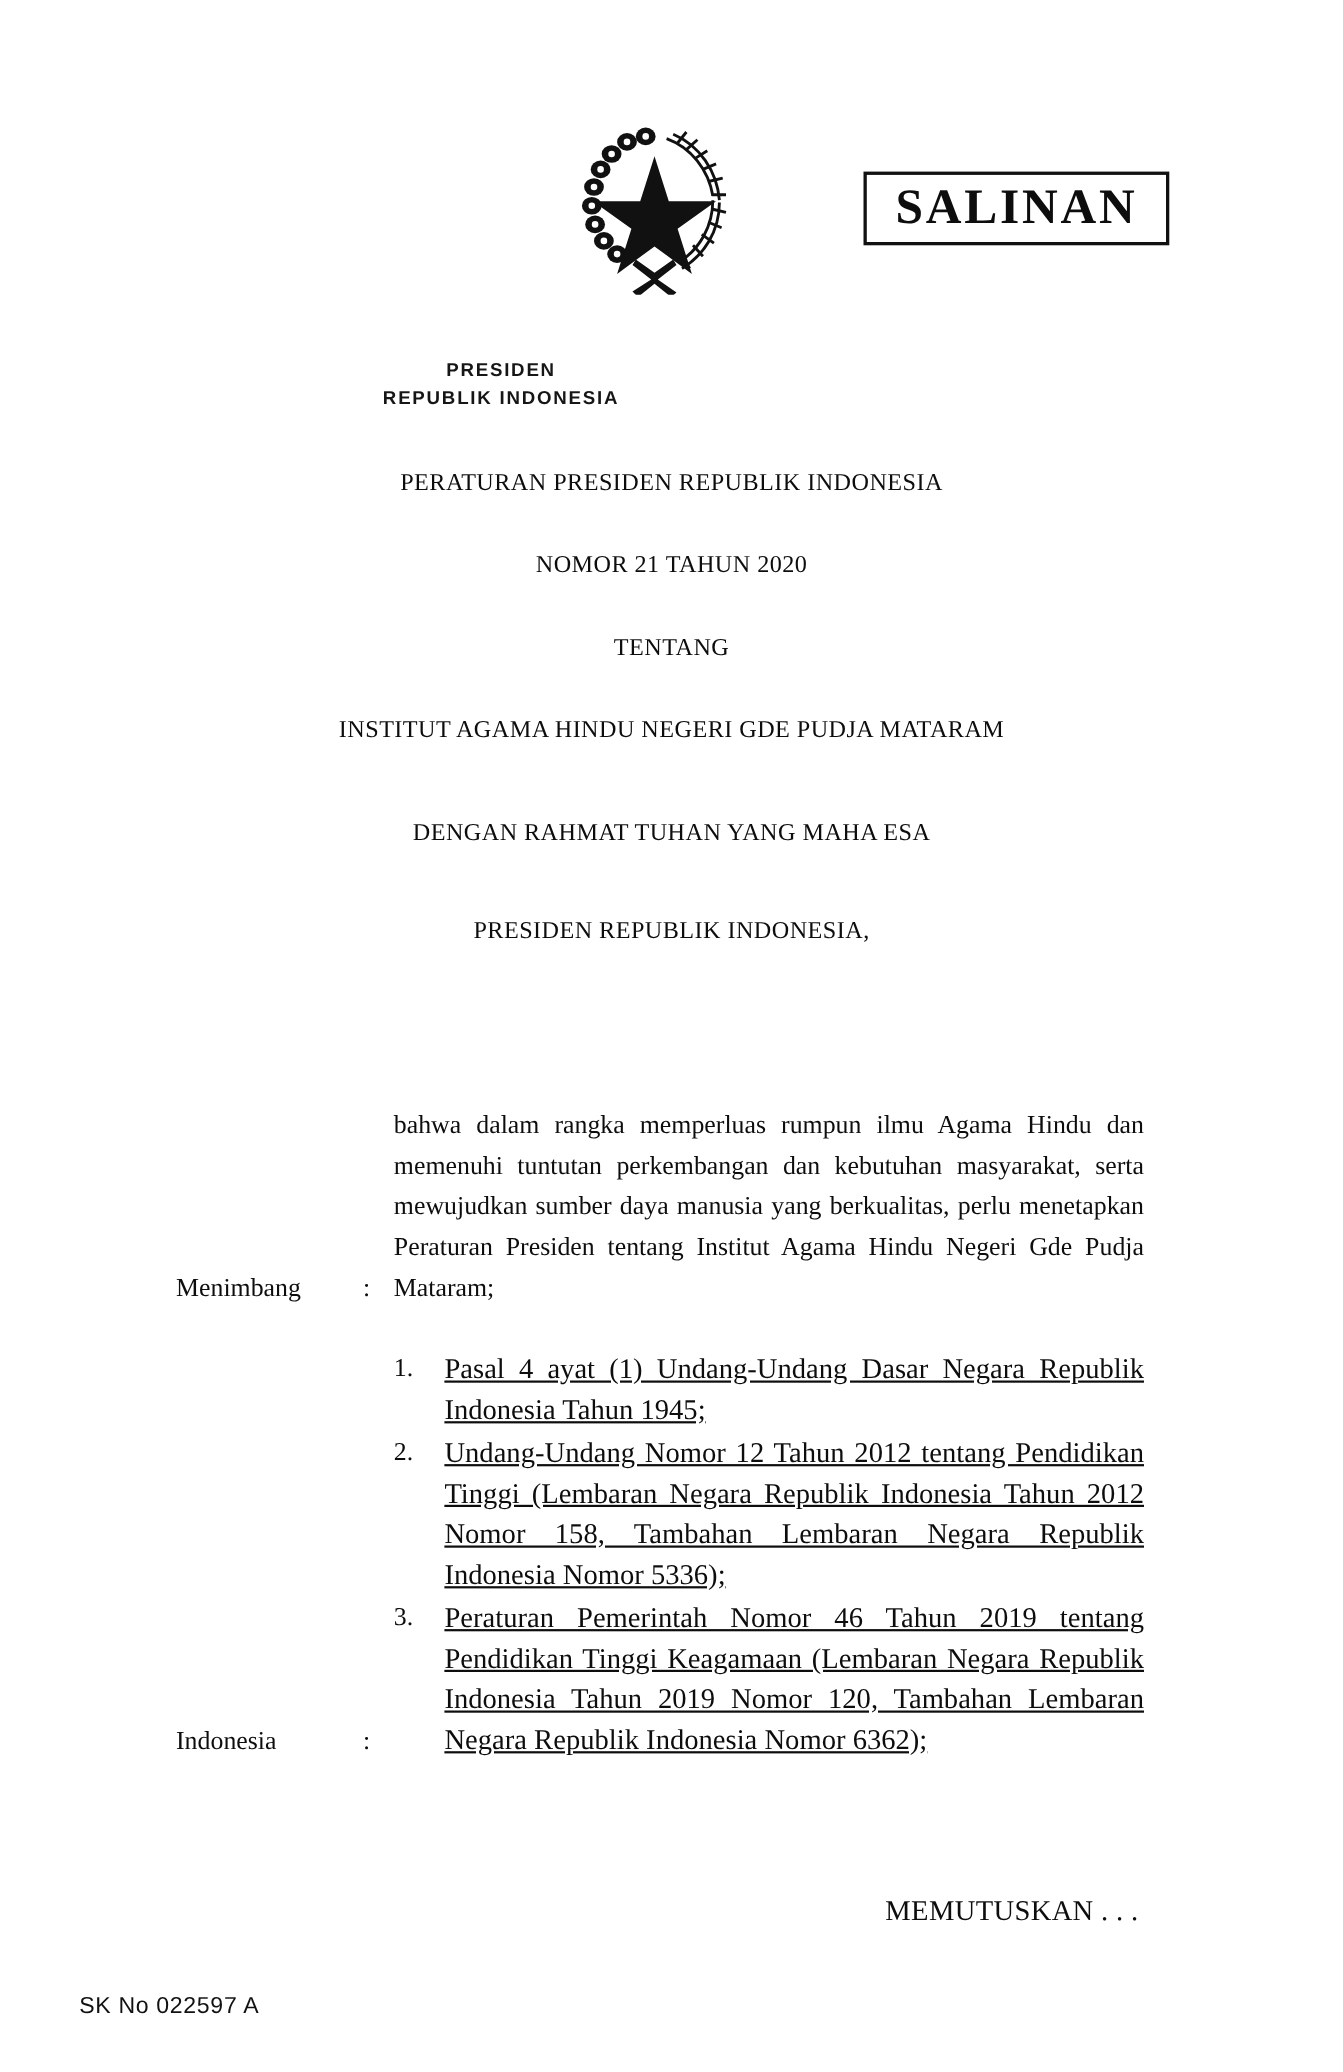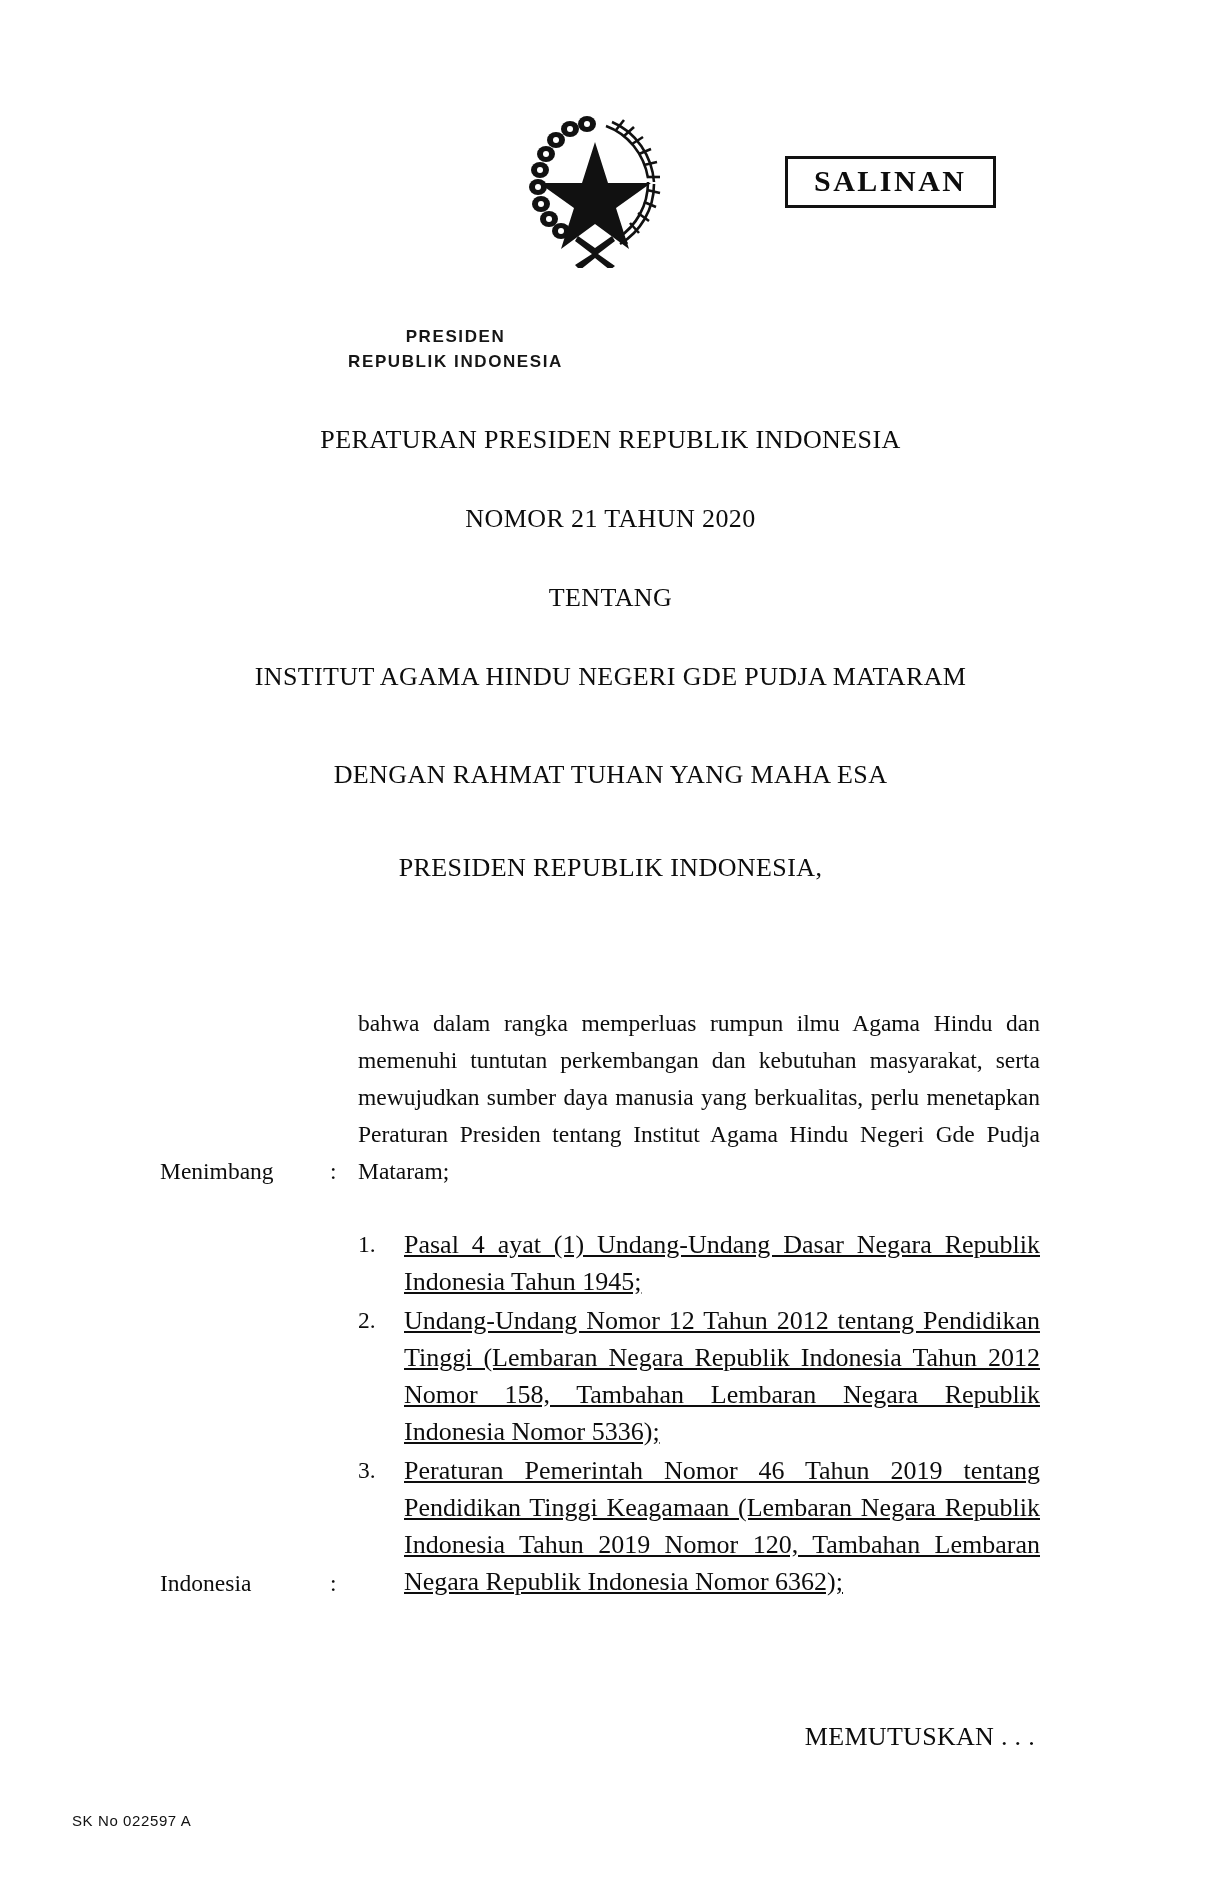--- a/index.html
+++ b/index.html
@@ -41,21 +41,21 @@
   .salinan-box {
     position: absolute;
     left: 785px;
     top: 48px;
     border: 3px solid #111;
     padding: 7px 26px 9px 26px;
   }
   .salinan-box span {
     font-family: "Liberation Serif", serif;
     font-weight: bold;
-    font-size: 30px;
+    font-size: 45px;
     letter-spacing: 2.5px;
     line-height: 1;
   }
 
   .presiden-line1, .presiden-line2 {
     position: absolute;
     width: 100%;
     text-align: center;
     font-family: "Liberation Sans", sans-serif;
     font-weight: bold;
@@ -68,21 +68,21 @@
 
   
   .title-block {
     position: absolute;
     top: 425px;
     left: 0;
     width: 100%;
     text-align: center;
   }
   .title-block .t {
-    font-size: 26px;
+    font-size: 22px;
     letter-spacing: 0.4px;
     margin-bottom: 0;
   }
   .gap-1 { height: 49px; }
   .gap-2 { height: 49px; }
   .gap-3 { height: 49px; }
   .gap-4 { height: 68px; }
   .gap-5 { height: 63px; }
 
   
@@ -153,21 +153,21 @@
     width: 1035px;
     text-align: right;
     font-size: 26px;
     letter-spacing: 0.3px;
   }
   .sk-no {
     position: absolute;
     top: 1812px;
     left: 72px;
     font-family: "Liberation Sans", sans-serif;
-    font-size: 15px;
+    font-size: 21px;
     letter-spacing: 0.6px;
     color: #111;
   }
 </style>
 </head>
 <body>
 
 <div class="page">
 
   <div class="emblem-row">

